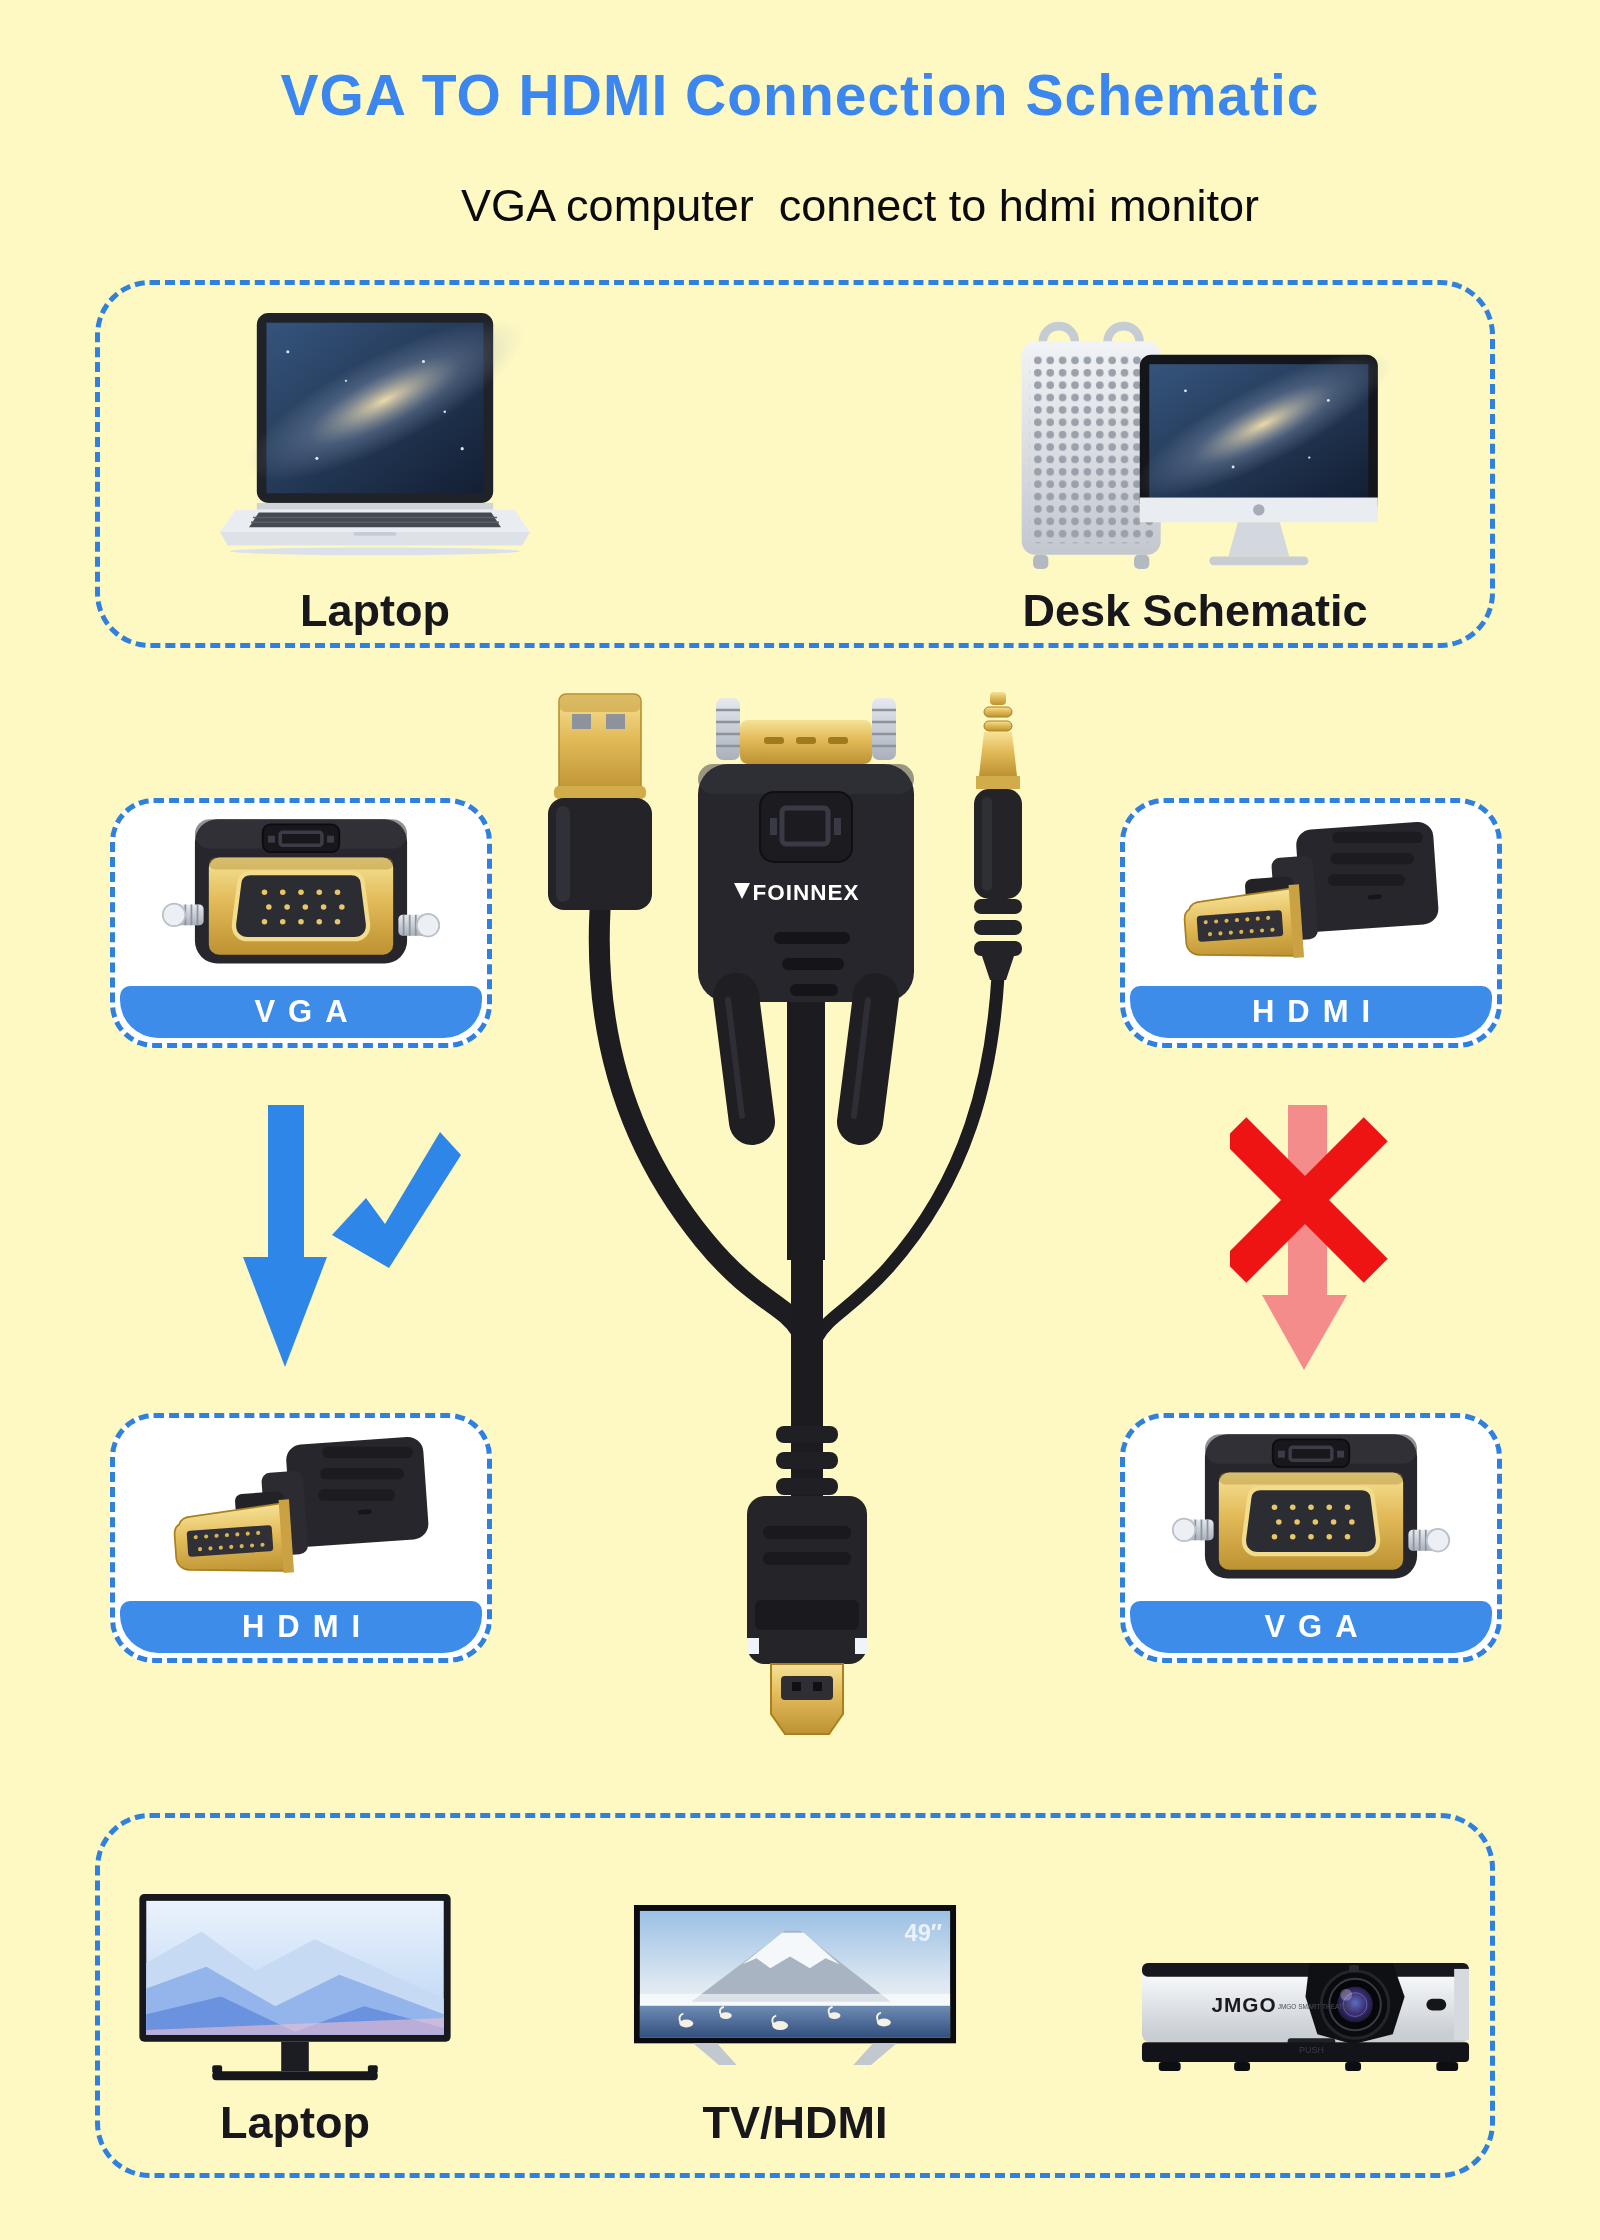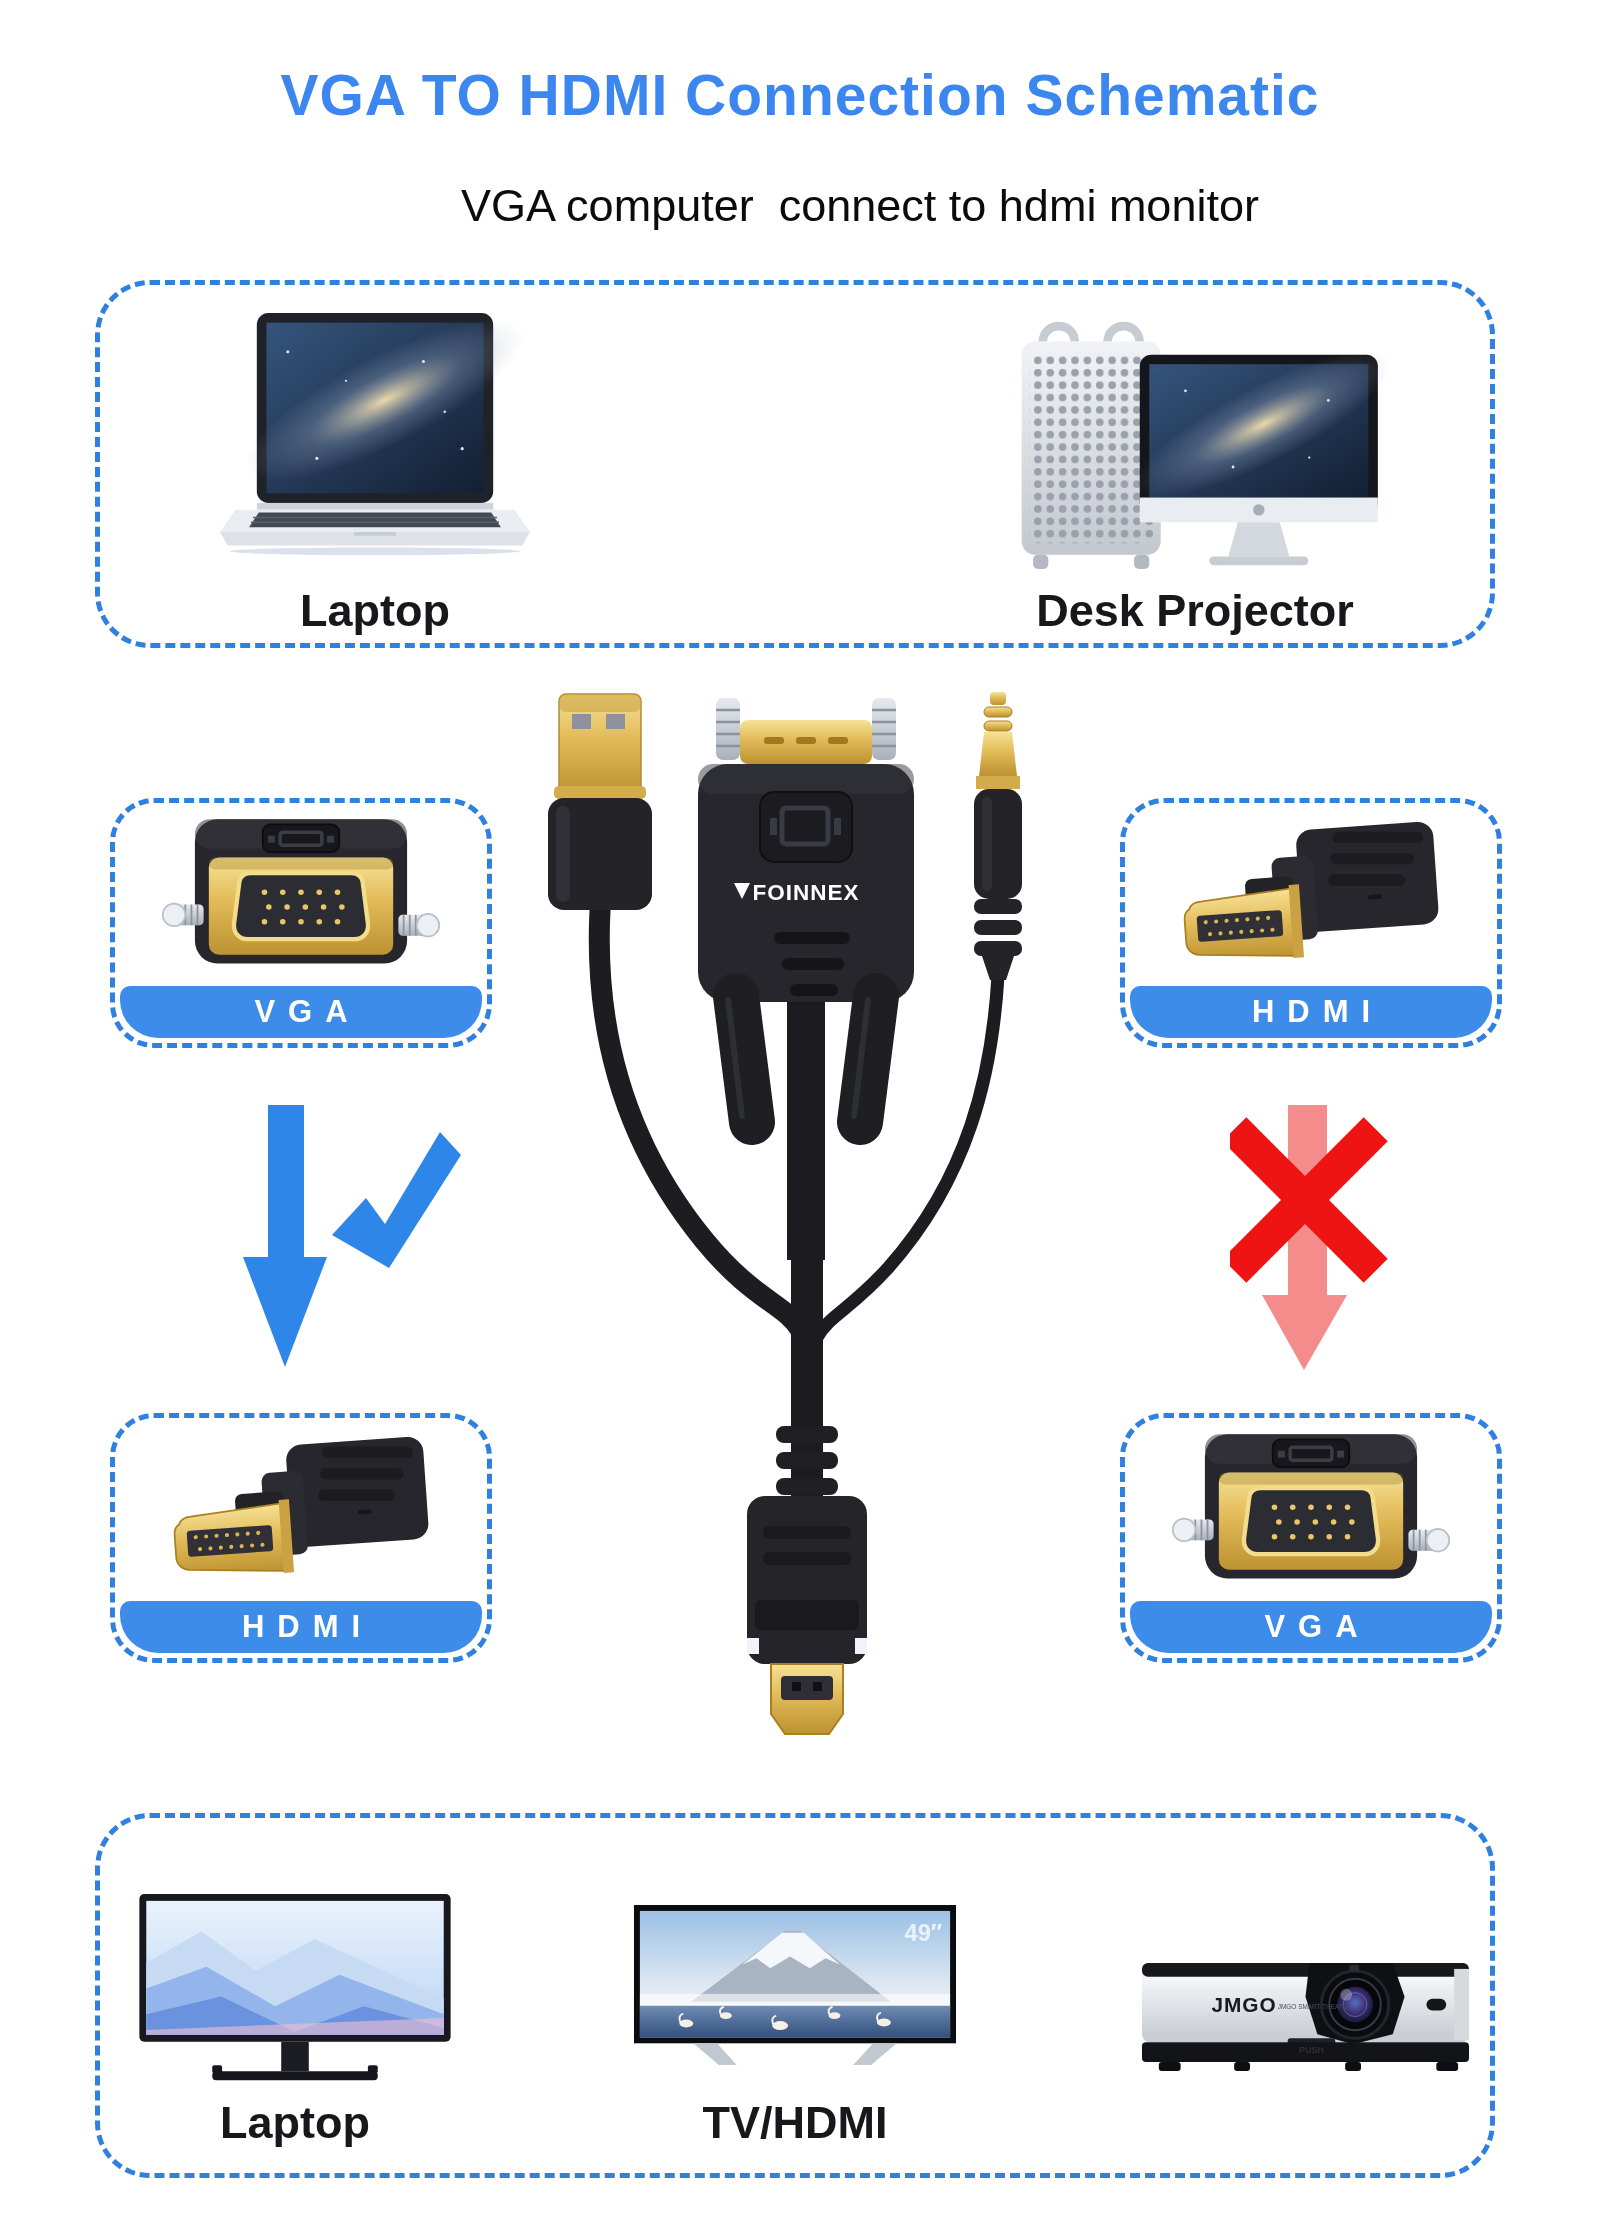--- a/index.html
+++ b/index.html
@@ -1,17 +1,17 @@
 <!DOCTYPE html>
 <html><head>
 <meta charset="utf-8">
 <style>
   * { margin:0; padding:0; box-sizing:border-box; }
   body { font-family:"Liberation Sans", sans-serif; background:#e8edf5; }
-  .canvas { position:relative; width:1600px; height:2240px; background:#ffffff; overflow:hidden; }
+  .canvas { position:relative; width:1600px; height:2240px; background:#fef9c3; overflow:hidden; }
 
   .title { position:absolute; top:62px; left:0; width:100%; text-align:center;
            font-size:57px; font-weight:800; color:#3C86EF; letter-spacing:1px; }
   .subtitle { position:absolute; top:180px; left:12px; width:100%; text-align:center;
               font-size:45px; font-weight:500; color:#0b0b0f; white-space:pre-wrap;margin-left:48px; }
 
   .big-box { position:absolute; left:95px; width:1400px; height:368px;
              border:5px dashed #2F80DF; border-radius:55px; }
   .top-box { top:280px; }
   .bottom-box { top:1813px; }
@@ -106,21 +106,21 @@
         <ellipse cx="282" cy="125" rx="150" ry="40" fill="url(#coreM)" transform="rotate(-27 282 125)"></ellipse>
         <circle cx="200" cy="90" r="1.5" fill="#dfe8f2"></circle>
           <circle cx="350" cy="100" r="1.5" fill="#dfe8f2"></circle>
         <circle cx="250" cy="170" r="1.5" fill="#dfe8f2"></circle>
           <circle cx="330" cy="160" r="1.2" fill="#dfe8f2"></circle>
         <rect x="152" y="202" width="250" height="26" fill="#e9ecf1"></rect>
         <circle cx="277" cy="215" r="6" fill="#a7adb6"></circle>
         <path d="M255,228 L299,228 L309,264 L245,264 Z" fill="#d3d8de"></path>
         <rect x="225" y="264" width="104" height="9" rx="4.5" fill="#c8cdd4"></rect>
       </svg>
-      <div class="device-label">Desk Projector</div>
+      <div class="device-label">Desk Schematic</div>
     </div>
   </div>
 
   <div class="conn-box" style="left:110px; top:798px;">
     <svg width="296" height="200" viewBox="0 0 340 230">
       <defs>
         <linearGradient id="gold1" x1="0" y1="0" x2="0" y2="1">
           <stop offset="0" stop-color="#f6e296"></stop>
             <stop offset="0.45" stop-color="#e2ba58"></stop>
             <stop offset="1" stop-color="#bd9232"></stop>

